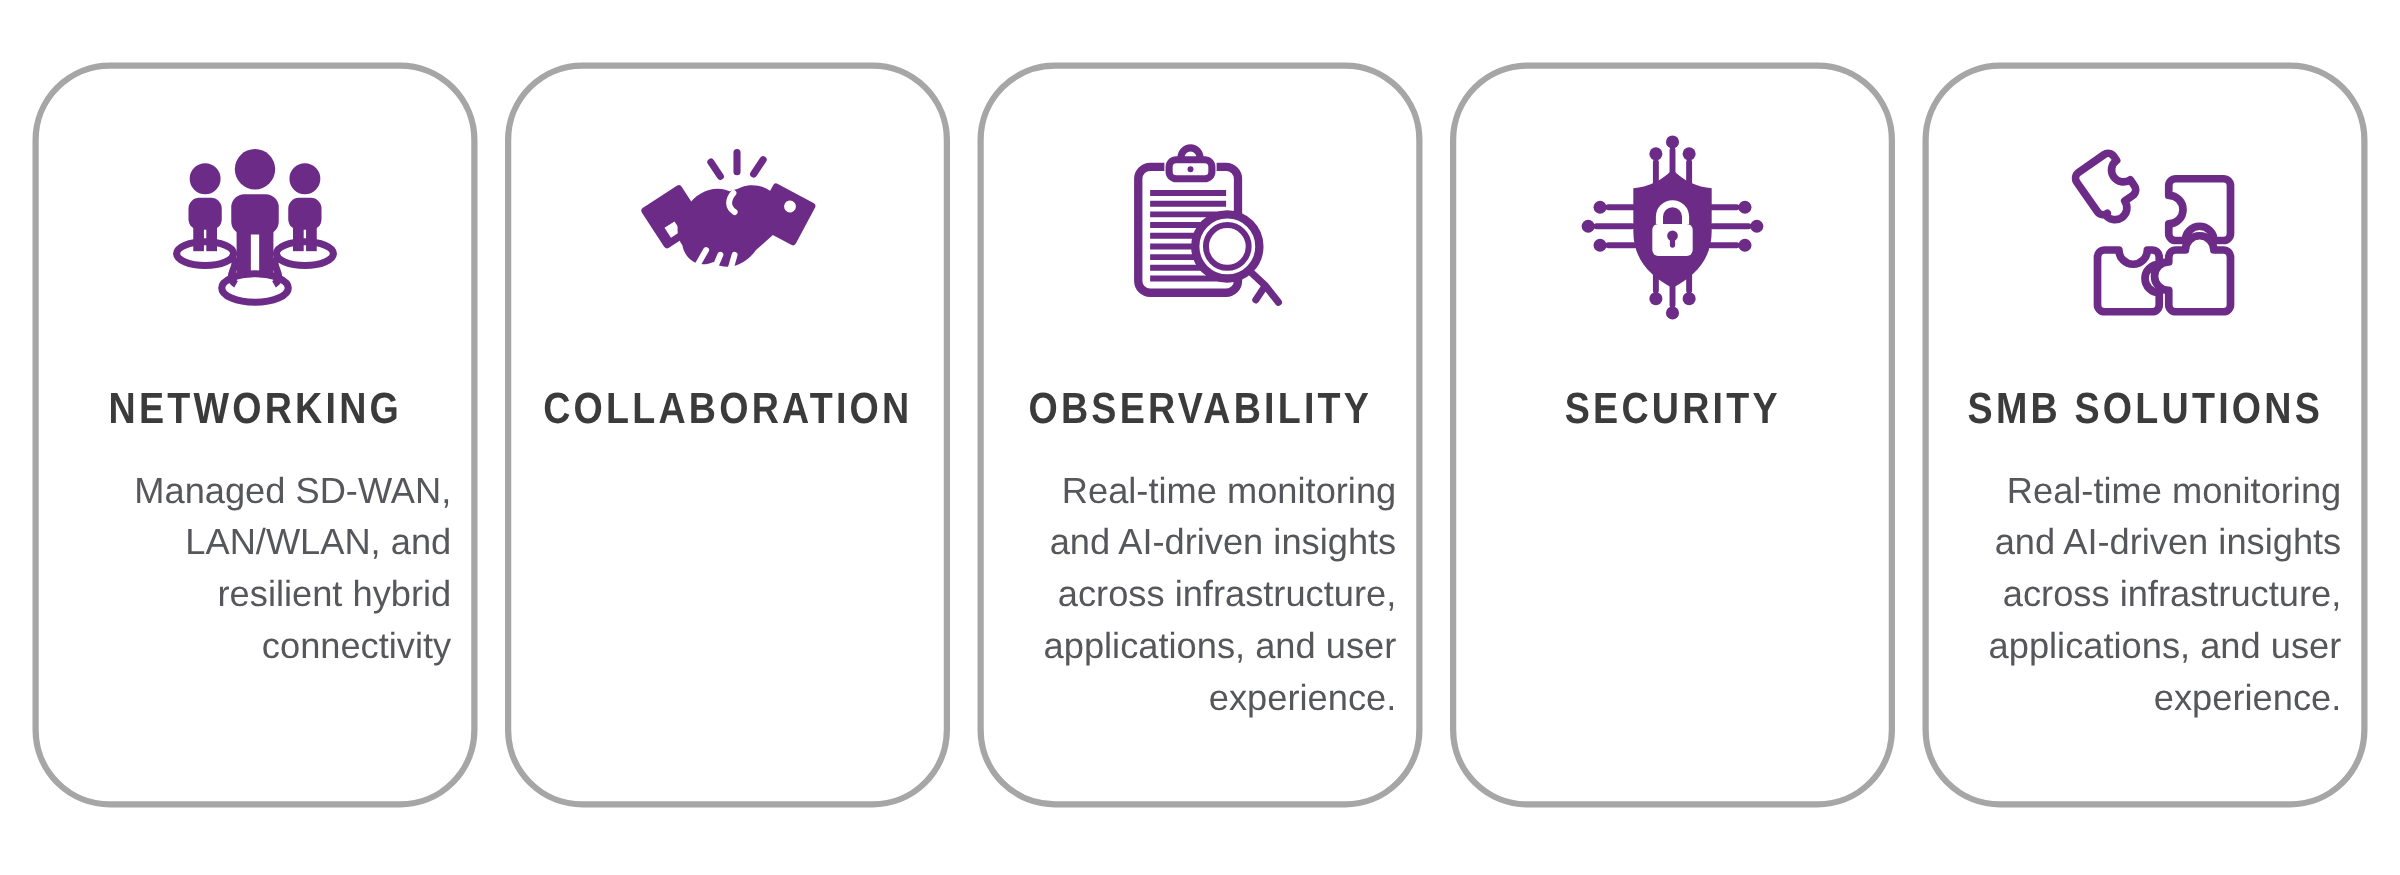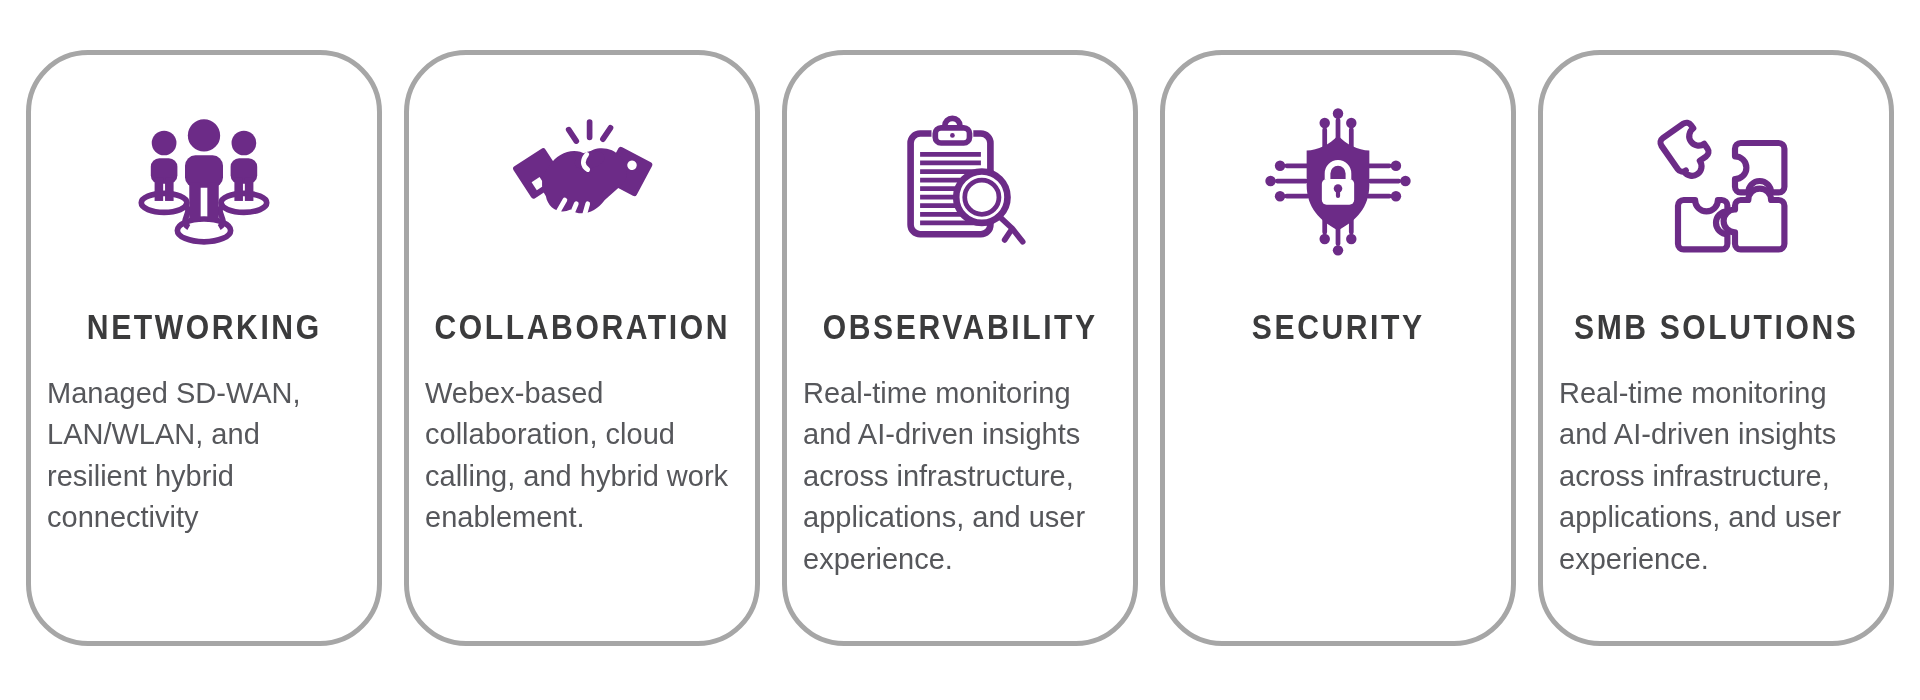--- a/index.html
+++ b/index.html
@@ -59,21 +59,21 @@
     color: var(--title-color);
     white-space: nowrap;
     transform: scaleX(0.86);
     transform-origin: 50% 50%;
   }
   .card-desc {
     margin-top: 26px;
     font-size: 29px;
     line-height: 1.43;
     color: var(--body-color);
-    text-align: left;
+    text-align: right;
     max-width: 316px;
   }
 </style>
 </head>
 <body>
 
 <div class="cards-row">
 
   <div class="card">
     <div class="icon-box">
@@ -116,21 +116,20 @@
         <g transform="rotate(28 128 70)">
           <rect x="108" y="50" width="40" height="40" rx="3" fill="currentColor"></rect>
           <circle cx="129" cy="62" r="5" fill="#ffffff"></circle>
         </g>
         <path fill="currentColor" d="M46,64 C54,50 72,44 84,52 C94,42 112,44 120,54 C128,64 130,76 122,84 L104,100 C94,114 78,118 68,110 C56,116 44,108 42,96 C36,88 36,74 46,64 Z"></path>
         <ellipse cx="88" cy="58" rx="16" ry="9" transform="rotate(-15 88 58)" fill="currentColor"></ellipse>
         <path d="M62,100 L54,114 M74,104 L68,118 M86,104 L82,118 M85,52 C80,58 80,64 86,68" stroke="#ffffff" stroke-width="5" fill="none" stroke-linecap="round"></path>
       </svg>
     </div>
     <div class="card-title">COLLABORATION</div>
-    <div class="card-desc">Webex-based collaboration, cloud calling, and hybrid work enablement.</div>
   </div>
 
   <div class="card">
     <div class="icon-box">
       <svg width="152" height="152" viewBox="0 0 160 160" aria-hidden="true">
         <rect x="28" y="30" width="84" height="106" rx="10" fill="none" stroke="currentColor" stroke-width="7"></rect>
         <path d="M38,52 H102 M38,61 H102 M38,70 H102 M38,79 H102 M38,88 H102 M38,97 H102 M38,106 H102 M38,115 H102 M38,124 H102" stroke="currentColor" stroke-width="5"></path>
         <rect x="50" y="22" width="44" height="18" fill="#ffffff"></rect>
         <circle cx="72" cy="22" r="8" fill="#ffffff" stroke="currentColor" stroke-width="6"></circle>
         <rect x="54" y="24" width="36" height="16" rx="6" fill="#ffffff" stroke="currentColor" stroke-width="6"></rect>

